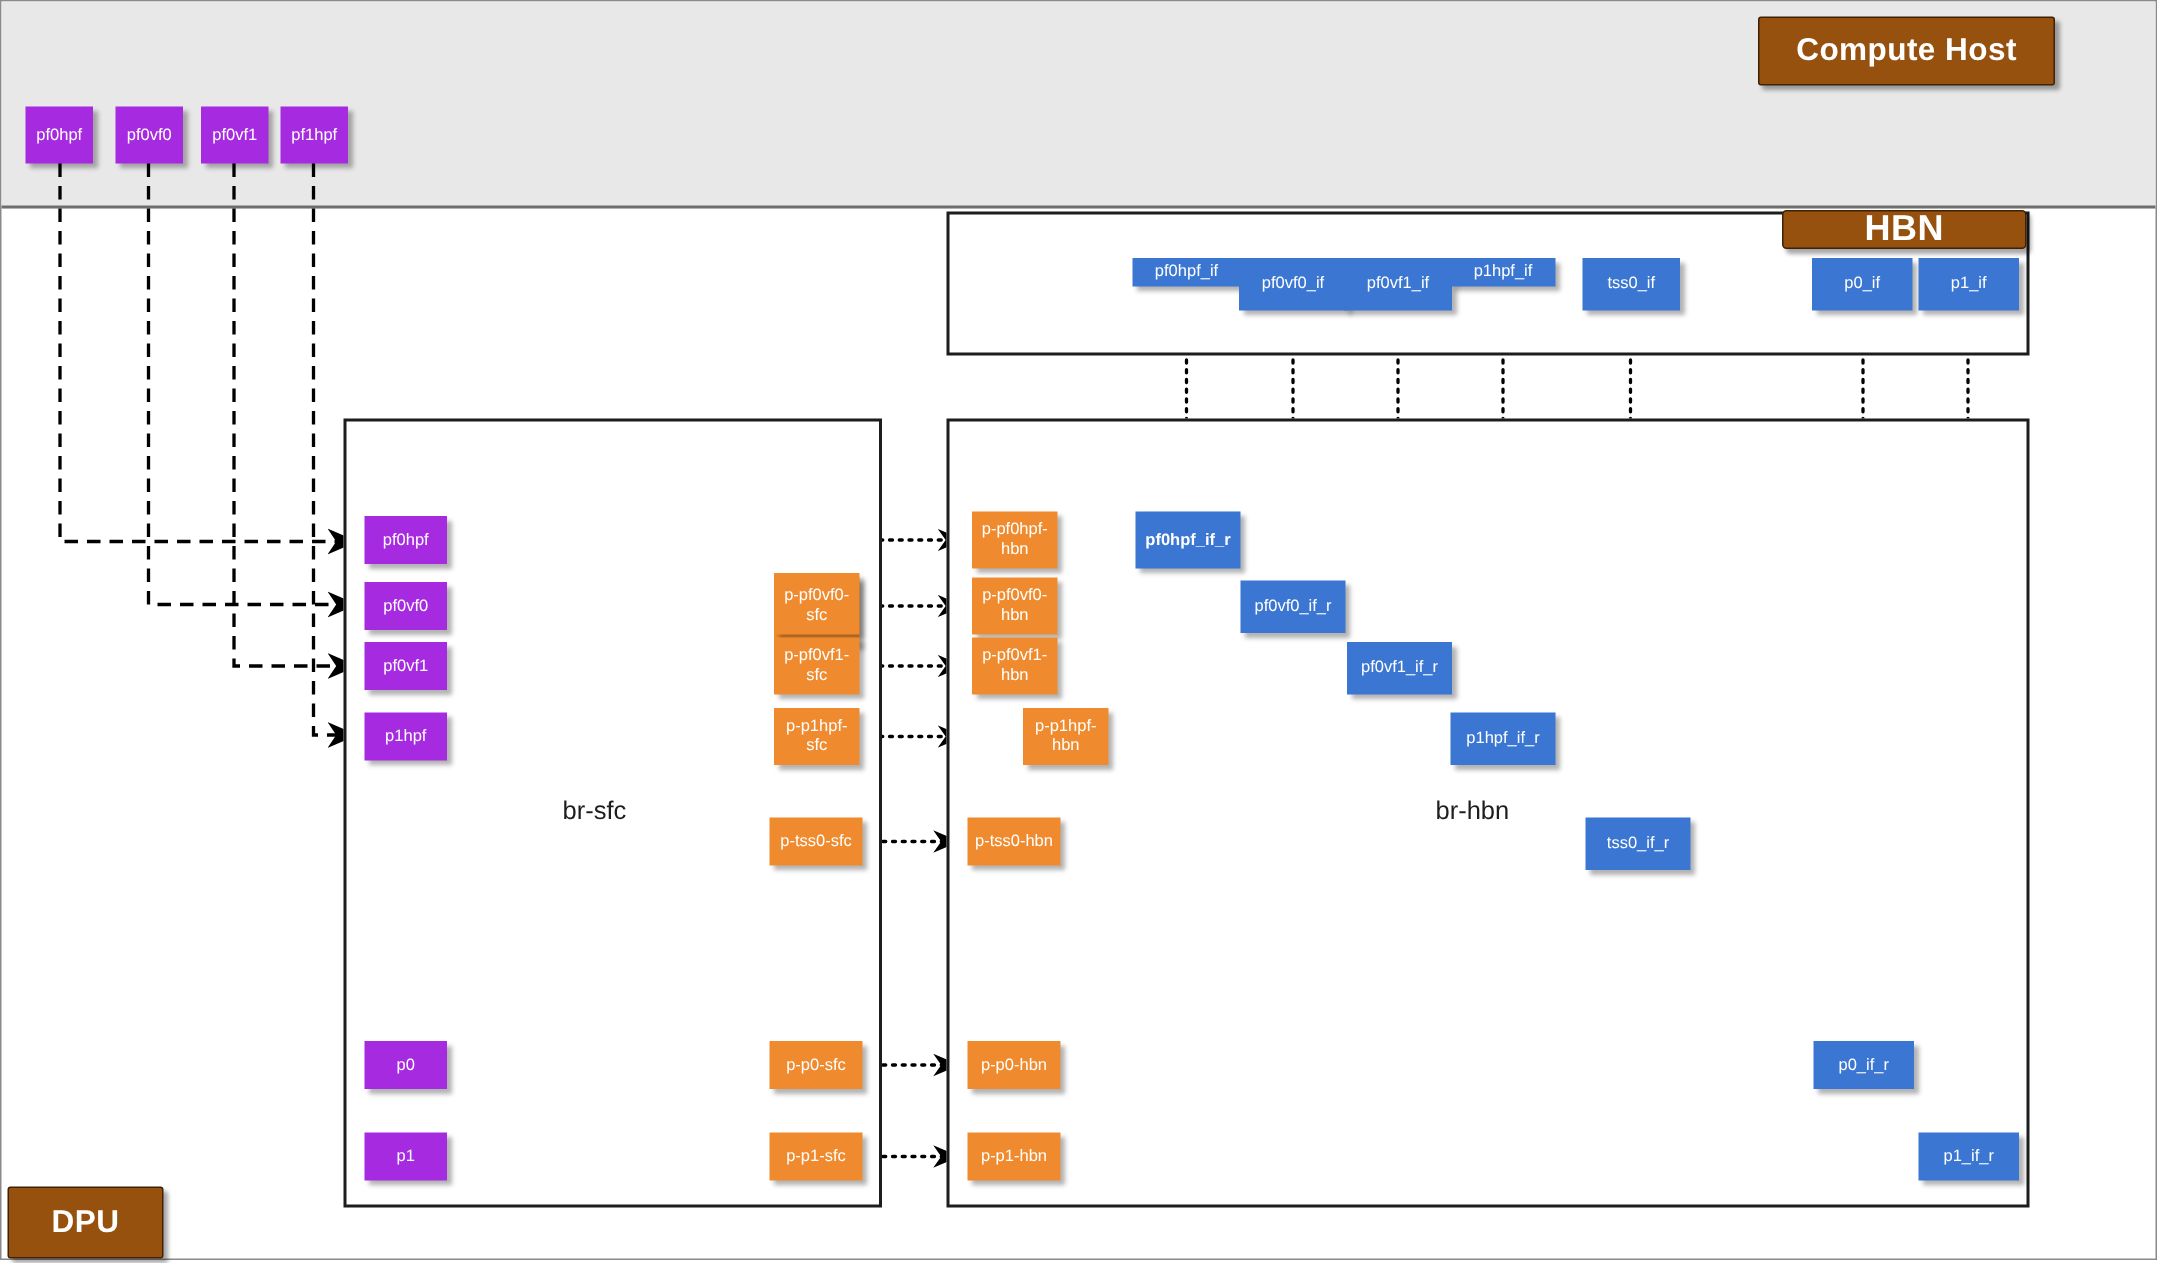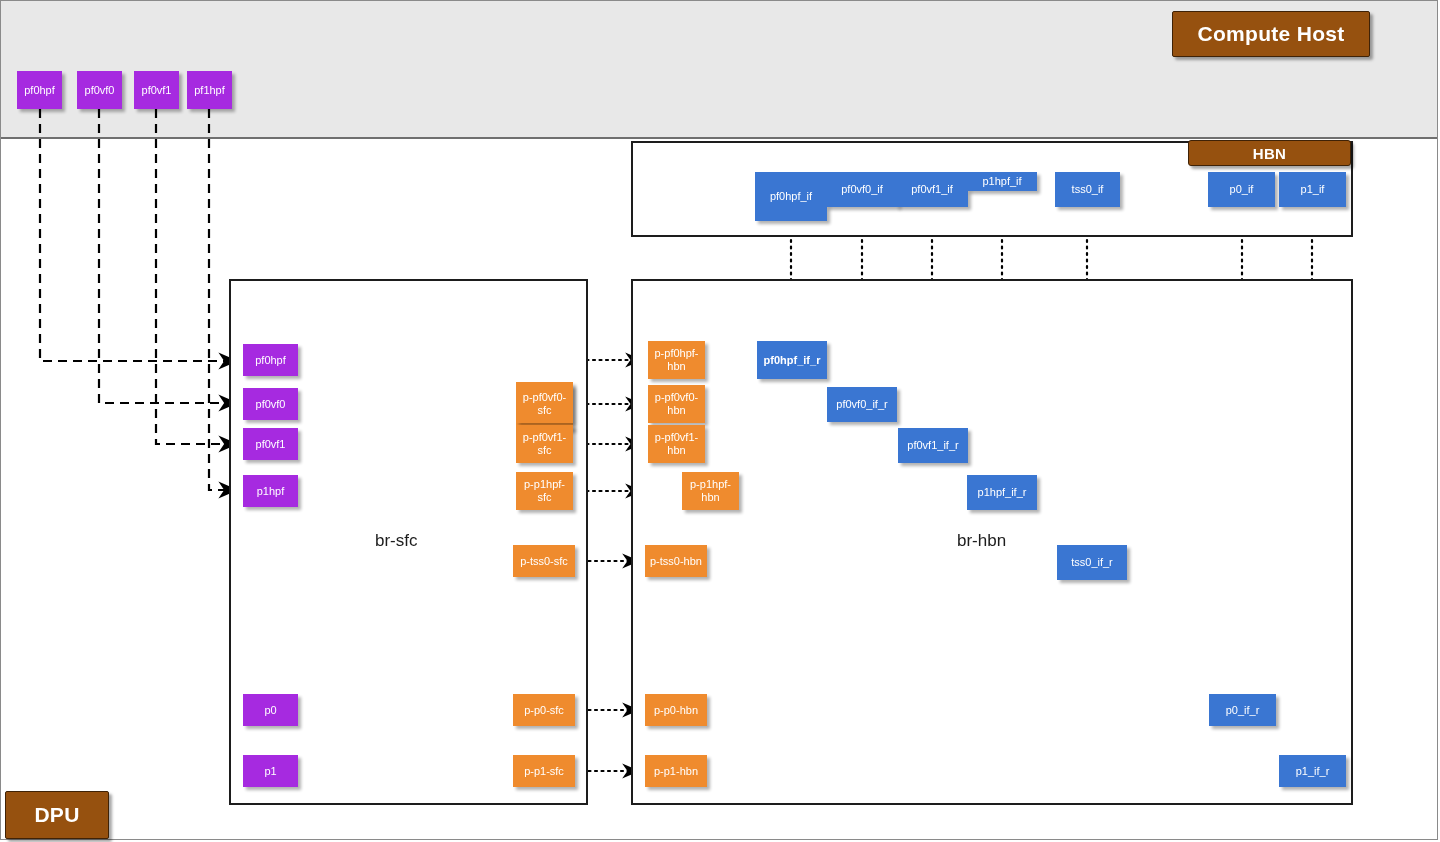--- a/index.html
+++ b/index.html
@@ -33,21 +33,21 @@
     border-radius:2px;
     display:flex;align-items:center;justify-content:center;
     font-weight:bold;
     box-shadow:3px 3px 3px rgba(0,0,0,0.35);
     box-sizing:border-box;
     letter-spacing:.3px;
   }
   .chip-host{left:1172px;top:11px;width:198px;height:46px;font-size:21px;}
   .chip-dpu{left:5px;top:791px;width:104px;height:48px;font-size:21px;}
   .chip-hbn{
-    left:1188px;top:140px;width:163px;height:26px;font-size:15px;
+    left:1188px;top:140px;width:163px;height:26px;font-size:24px;
     border-radius:3px;
   }
 
   
   .box-container{
     position:absolute;border:2px solid #1d1d1d;background:#ffffff;box-sizing:border-box;
   }
   .cont-hbn{left:631px;top:141px;width:722px;height:96px;}
   .cont-sfc{left:229px;top:279px;width:359px;height:526px;}
   .cont-brhbn{left:631px;top:279px;width:722px;height:526px;}
@@ -158,21 +158,21 @@
   <div class="chip chip-hbn">HBN</div>
   <div class="chip chip-dpu">DPU</div>
 
   <div id="nodes-host">
       <div class="node n-purple" style="left: 17px; top: 71px; width: 45px; height: 38px;">pf0hpf</div>
       <div class="node n-purple" style="left: 77px; top: 71px; width: 45px; height: 38px;">pf0vf0</div>
       <div class="node n-purple" style="left: 134px; top: 71px; width: 45px; height: 38px;">pf0vf1</div>
       <div class="node n-purple" style="left: 187px; top: 71px; width: 45px; height: 38px;">pf1hpf</div>
     </div>
   <div id="nodes-hbnif">
-      <div class="node n-blue" style="left: 755px; top: 172px; width: 72px; height: 49px;">pf0hpf_if</div>
+      <div class="node n-blue" style="left: 755px; top: 172px; width: 72px; height: 19px;">pf0hpf_if</div>
       <div class="node n-blue" style="left: 826px; top: 172px; width: 72px; height: 35px;">pf0vf0_if</div>
       <div class="node n-blue" style="left: 896px; top: 172px; width: 72px; height: 35px;">pf0vf1_if</div>
       <div class="node n-blue" style="left: 967px; top: 172px; width: 70px; height: 19px;">p1hpf_if</div>
       <div class="node n-blue" style="left: 1055px; top: 172px; width: 65px; height: 35px;">tss0_if</div>
       <div class="node n-blue" style="left: 1208px; top: 172px; width: 67px; height: 35px;">p0_if</div>
       <div class="node n-blue" style="left: 1279px; top: 172px; width: 67px; height: 35px;">p1_if</div>
     </div>
   <div id="nodes-sfcport">
       <div class="node n-purple" style="left: 243px; top: 344px; width: 55px; height: 32px;">pf0hpf</div>
       <div class="node n-purple" style="left: 243px; top: 388px; width: 55px; height: 32px;">pf0vf0</div>

